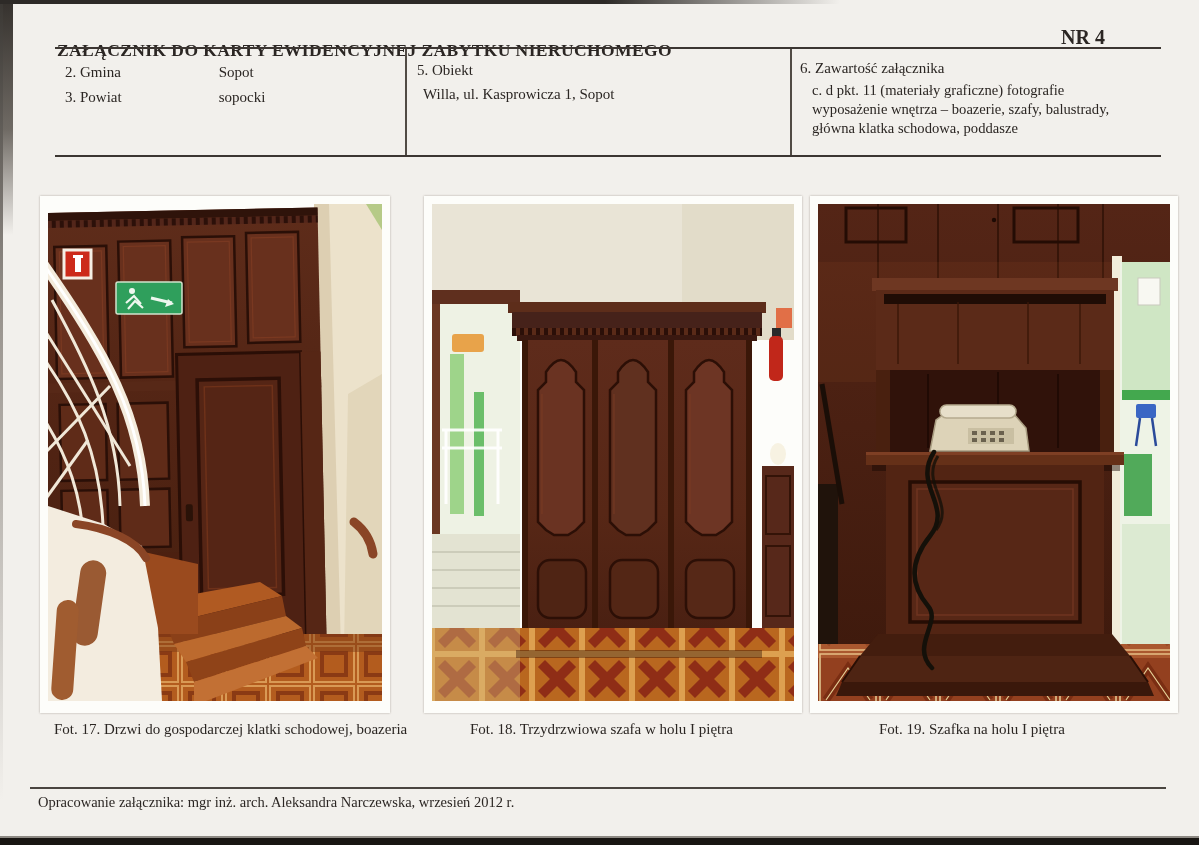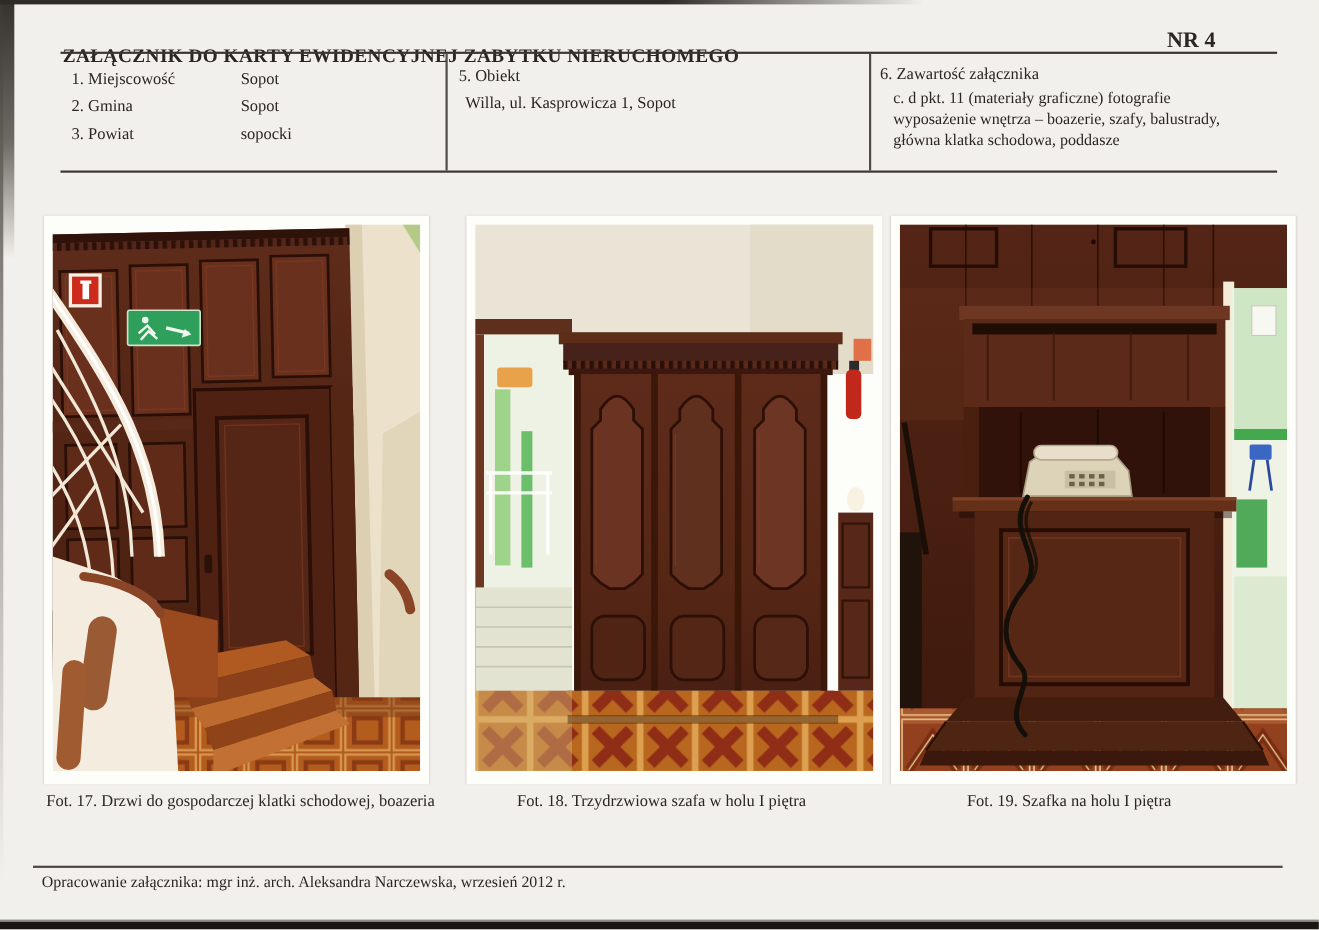--- a/index.html
+++ b/index.html
@@ -37,21 +37,21 @@
   .fields-col3 .val{margin:4px 0 12px 12px;font-size:14.6px;line-height:19px;white-space:pre-line;}
 
   .photo{position:absolute;top:196px;background:#fdfdfa;
     box-shadow:0 0 2px rgba(90,80,70,.45);padding:8px 8px 12px 8px;}
   .photo-1{left:40px;width:334px;height:497px;}
   .photo-2{left:424px;width:362px;height:497px;}
   .photo-3{left:810px;width:352px;height:497px;}
   .photo svg{display:block;}
 
   .caption{position:absolute;top:721px;font-size:15px;white-space:nowrap;}
-  .caption-1{left:42px;}
+  .caption-1{left:54px;}
   .caption-2{left:470px;}
   .caption-3{left:879px;}
 
   .rule-footer{left:30px;top:787px;width:1136px;height:1.5px;background:#4a4540;}
   .footer-text{position:absolute;left:38px;top:794px;font-size:14.5px;white-space:nowrap;}
 </style>
 </head>
 <body>
 
 <div class="edge-left"></div>
@@ -61,24 +61,20 @@
 <div class="edge-bottom"></div>
 
 <div class="doc-title">ZAŁĄCZNIK DO KARTY EWIDENCYJNEJ ZABYTKU NIERUCHOMEGO</div>
 <div class="doc-nr">NR 4</div>
 <div class="rule rule-title"></div>
 <div class="vline vline-1"></div>
 <div class="vline vline-2"></div>
 <div class="rule rule-fields"></div>
 
 <div class="fields-col1">
-  <div class="row">
-    <span class="lbl">1. Miejscowość</span>
-    <span>Sopot</span>
-  </div>
   <div class="row">
     <span class="lbl">2. Gmina</span>
     <span>Sopot</span>
   </div>
   <div class="row">
     <span class="lbl">3. Powiat</span>
     <span>sopocki</span>
   </div>
 </div>
 

